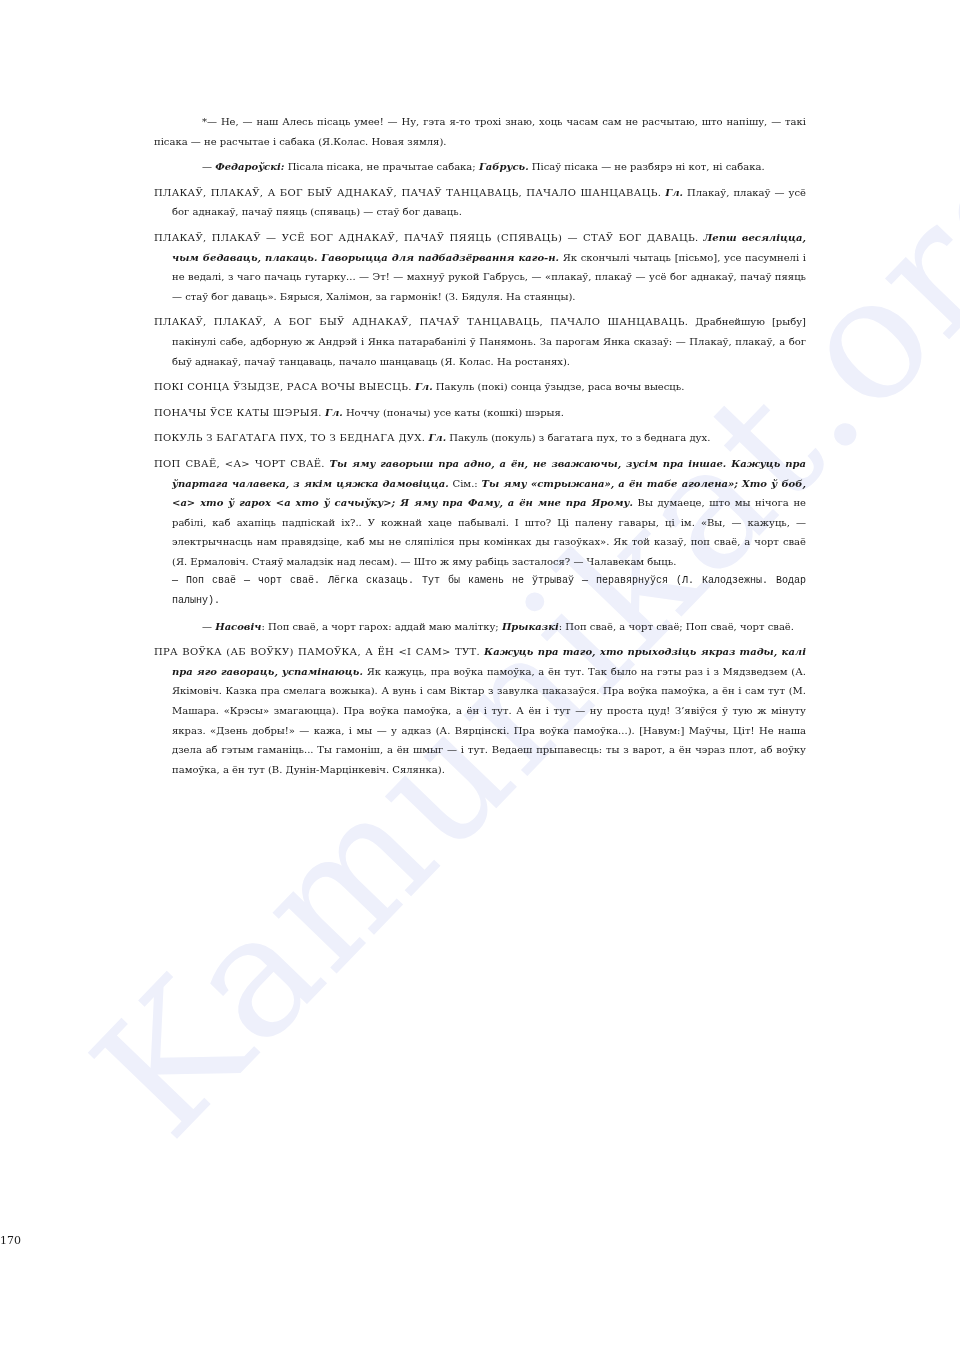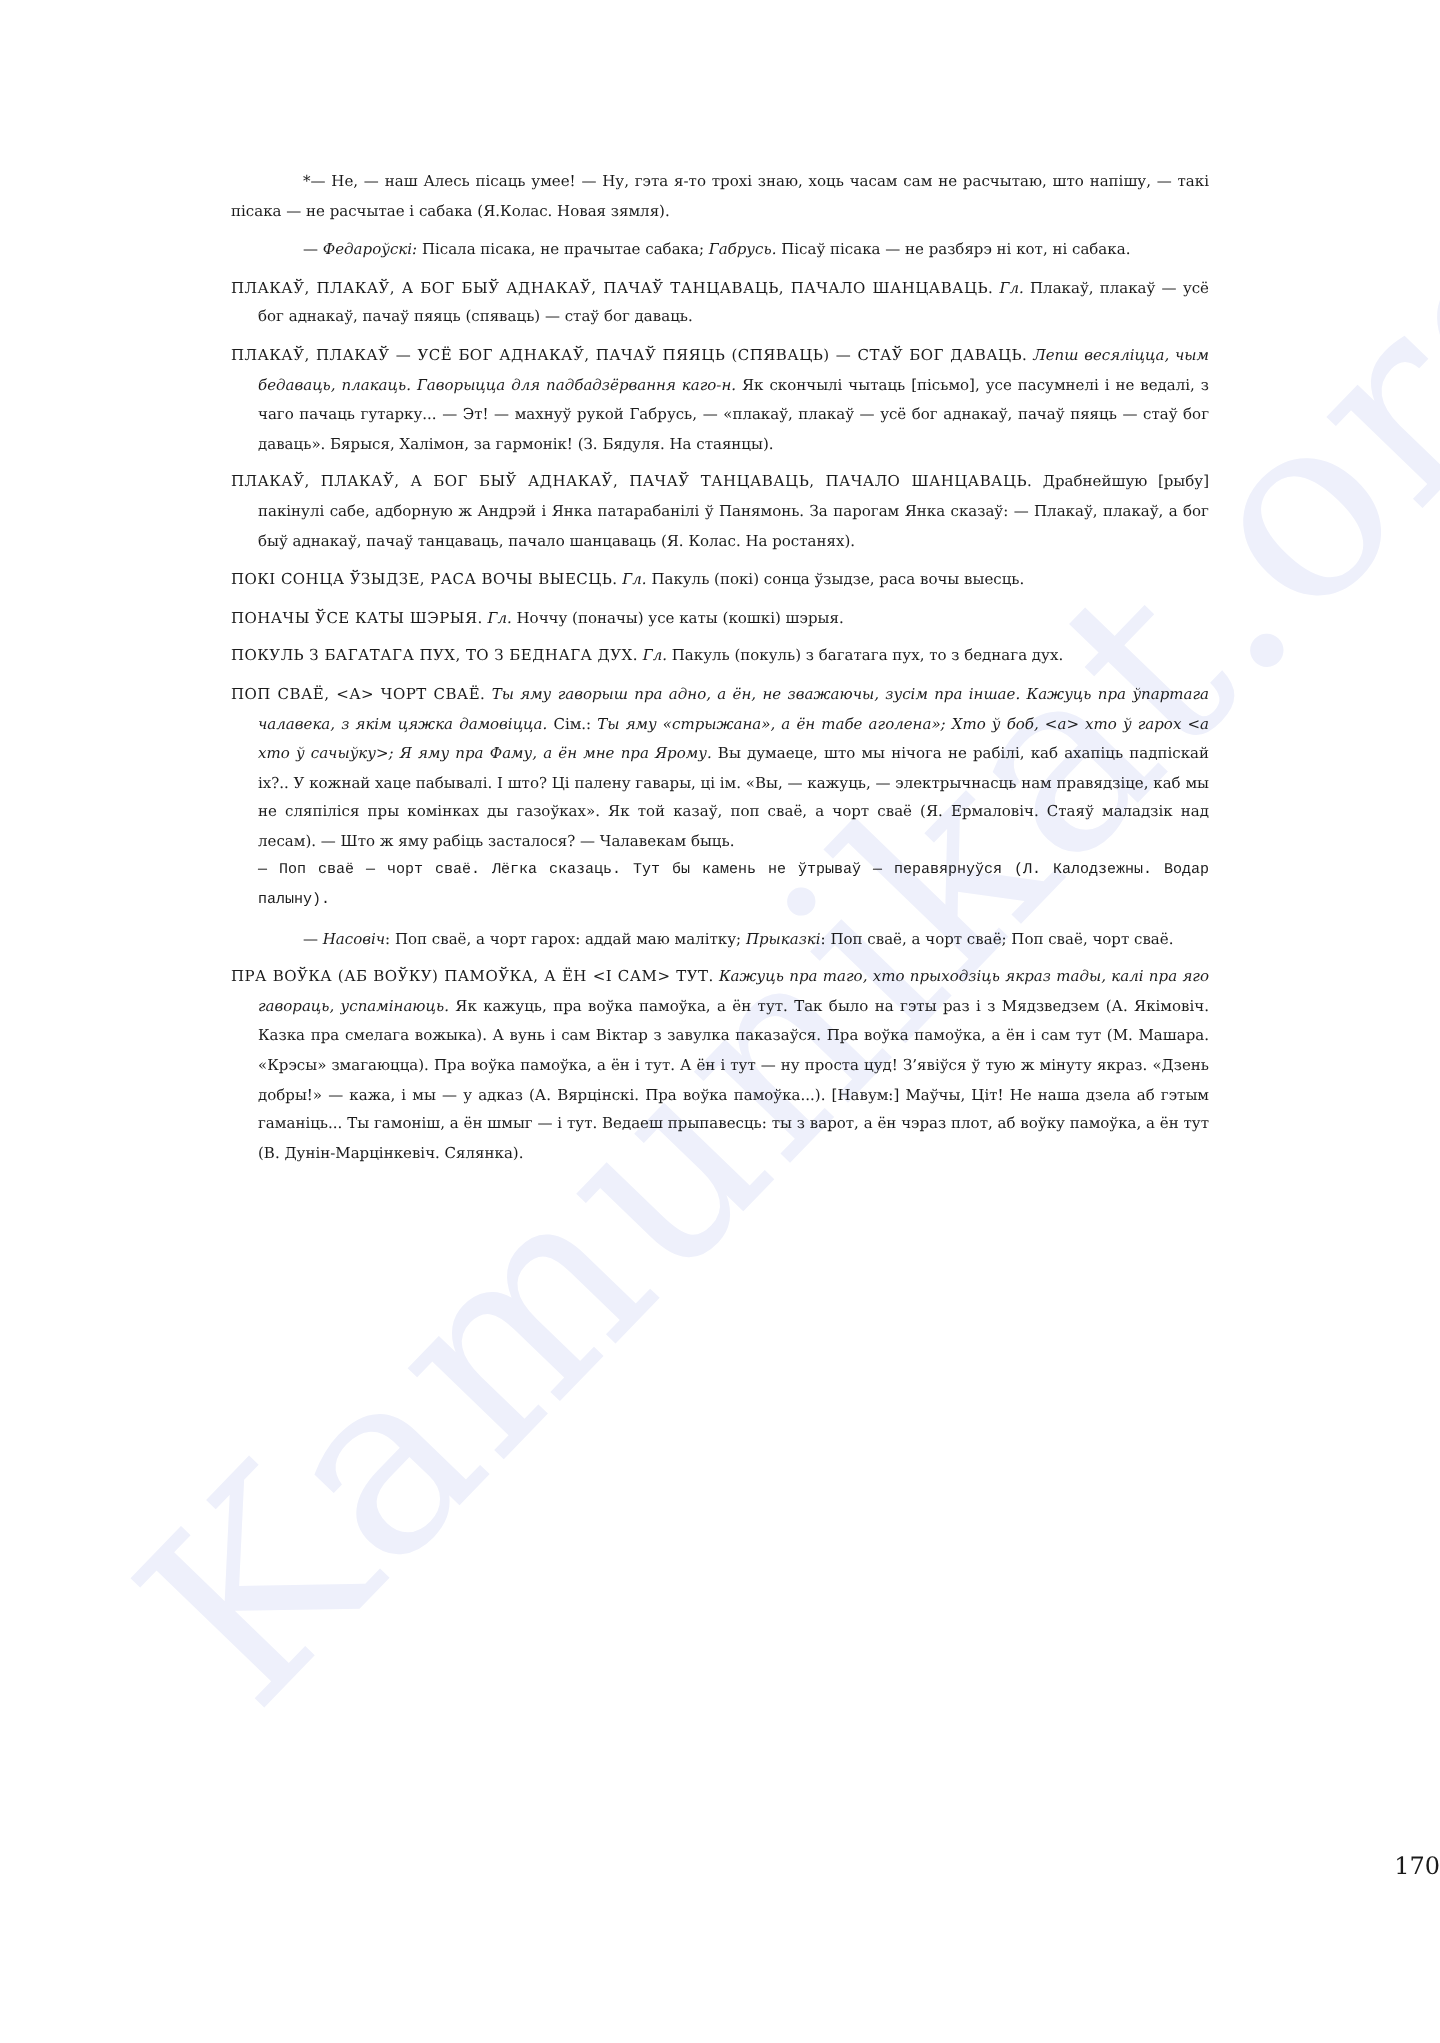--- a/index.html
+++ b/index.html
@@ -38,26 +38,26 @@
     padding-left: 18px;
     text-indent: -18px;
     margin: 0 0 6px 0;
   }
   .sub {
     padding-left: 18px;
     margin: 0 0 6px 0;
     font-family: Liberation Mono, monospace;
   }
   .head { letter-spacing: 0.3px; }
-  i, .it { font-style: italic; }
+  i, .it { font-style: italic; font-weight: bold; }
   .page-num {
     position: absolute;
     left: 0; right: 0; top: 1234px;
-    text-align: right;
-    font-size: 16px;
+    text-align: left;
+    font-size: 11px;
     z-index: 1;
   }
 </style>
 </head>
 <body>
 
 <div class="watermark">Kamunikat.org</div>
 
 <div class="page">
   <p class="para indent"><span>*— Не, — наш Алесь пісаць умее! — Ну, гэта я-то трохі знаю, хоць часам сам не расчытаю, што напішу, — такі пісака — не расчытае і сабака (Я.Колас. Новая зямля).</span></p>

